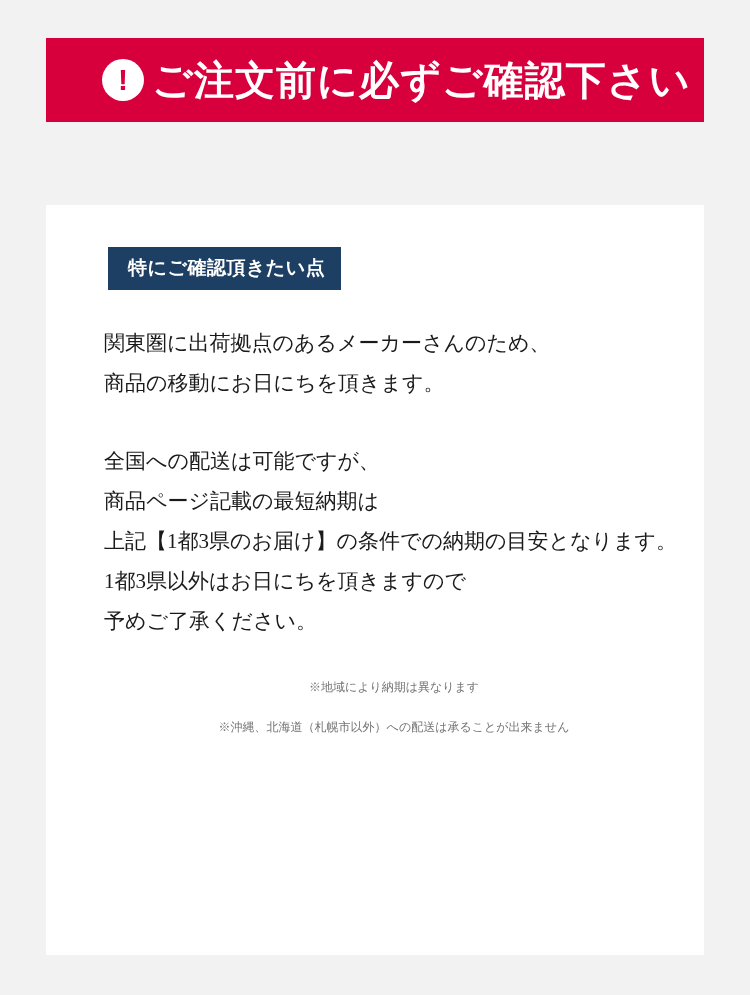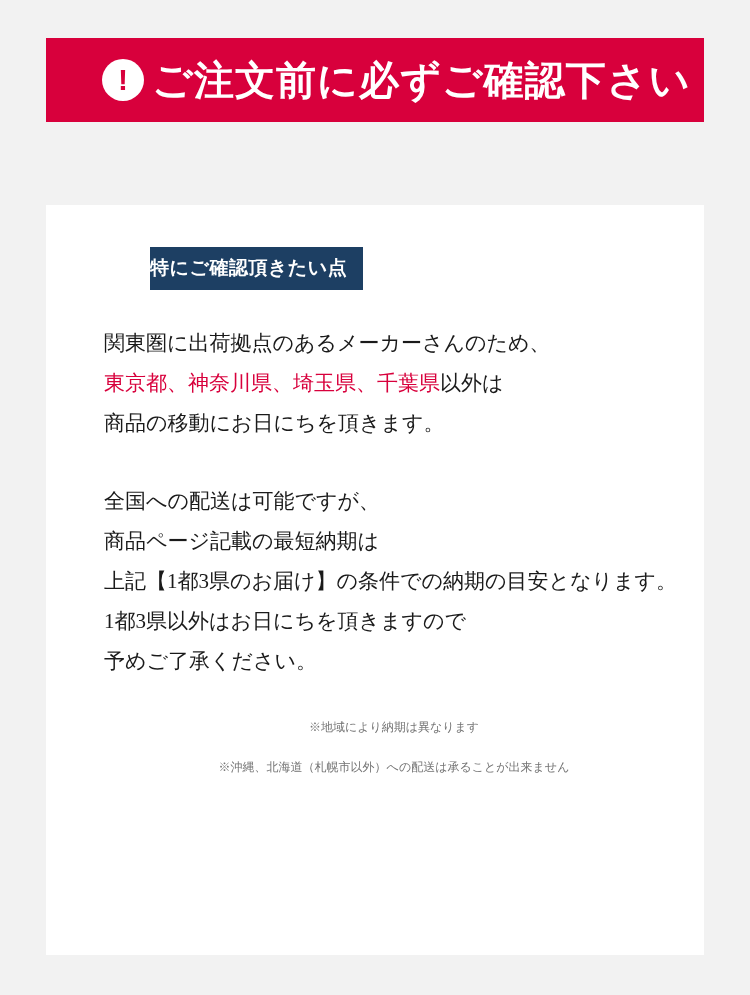--- a/index.html
+++ b/index.html
@@ -71,24 +71,23 @@
 
   .tag {
     position: absolute;
     left: 62px;
     top: 42px;
     background: #1d3f63;
     color: #ffffff;
     font-family: "Liberation Sans", "DejaVu Sans", sans-serif;
     font-weight: bold;
     font-size: 19px;
-    padding: 8px 16px 9px 0;
+    padding: 8px 16px 9px 20px;
     letter-spacing: 0.5px;
     white-space: nowrap;
-    margin-left: 42px;
   }
 
   .body-text {
     position: absolute;
     left: 58px;
     top: 118px;
     width: 580px;
   }
 
   .line {
@@ -127,21 +126,20 @@
     <div class="banner-title">ご注文前に必ずご確認下さい</div>
   </div>
 
   <div class="card">
 
     <div class="tag">特にご確認頂きたい点</div>
 
     <div class="body-text">
 
       <div class="line">関東圏に出荷拠点のあるメーカーさんのため、</div>
-      <div class="line red"><span>東京都、神奈川県、埼玉県、千葉県</span><span class="tail">以外は</span></div>
       <div class="line">商品の移動にお日にちを頂きます。</div>
 
       <div class="gap"></div>
 
       <div class="line">全国への配送は可能ですが、</div>
       <div class="line">商品ページ記載の最短納期は</div>
       <div class="line">上記【1都3県のお届け】の条件での納期の目安となります。</div>
       <div class="line">1都3県以外はお日にちを頂きますので</div>
       <div class="line">予めご了承ください。</div>
 

